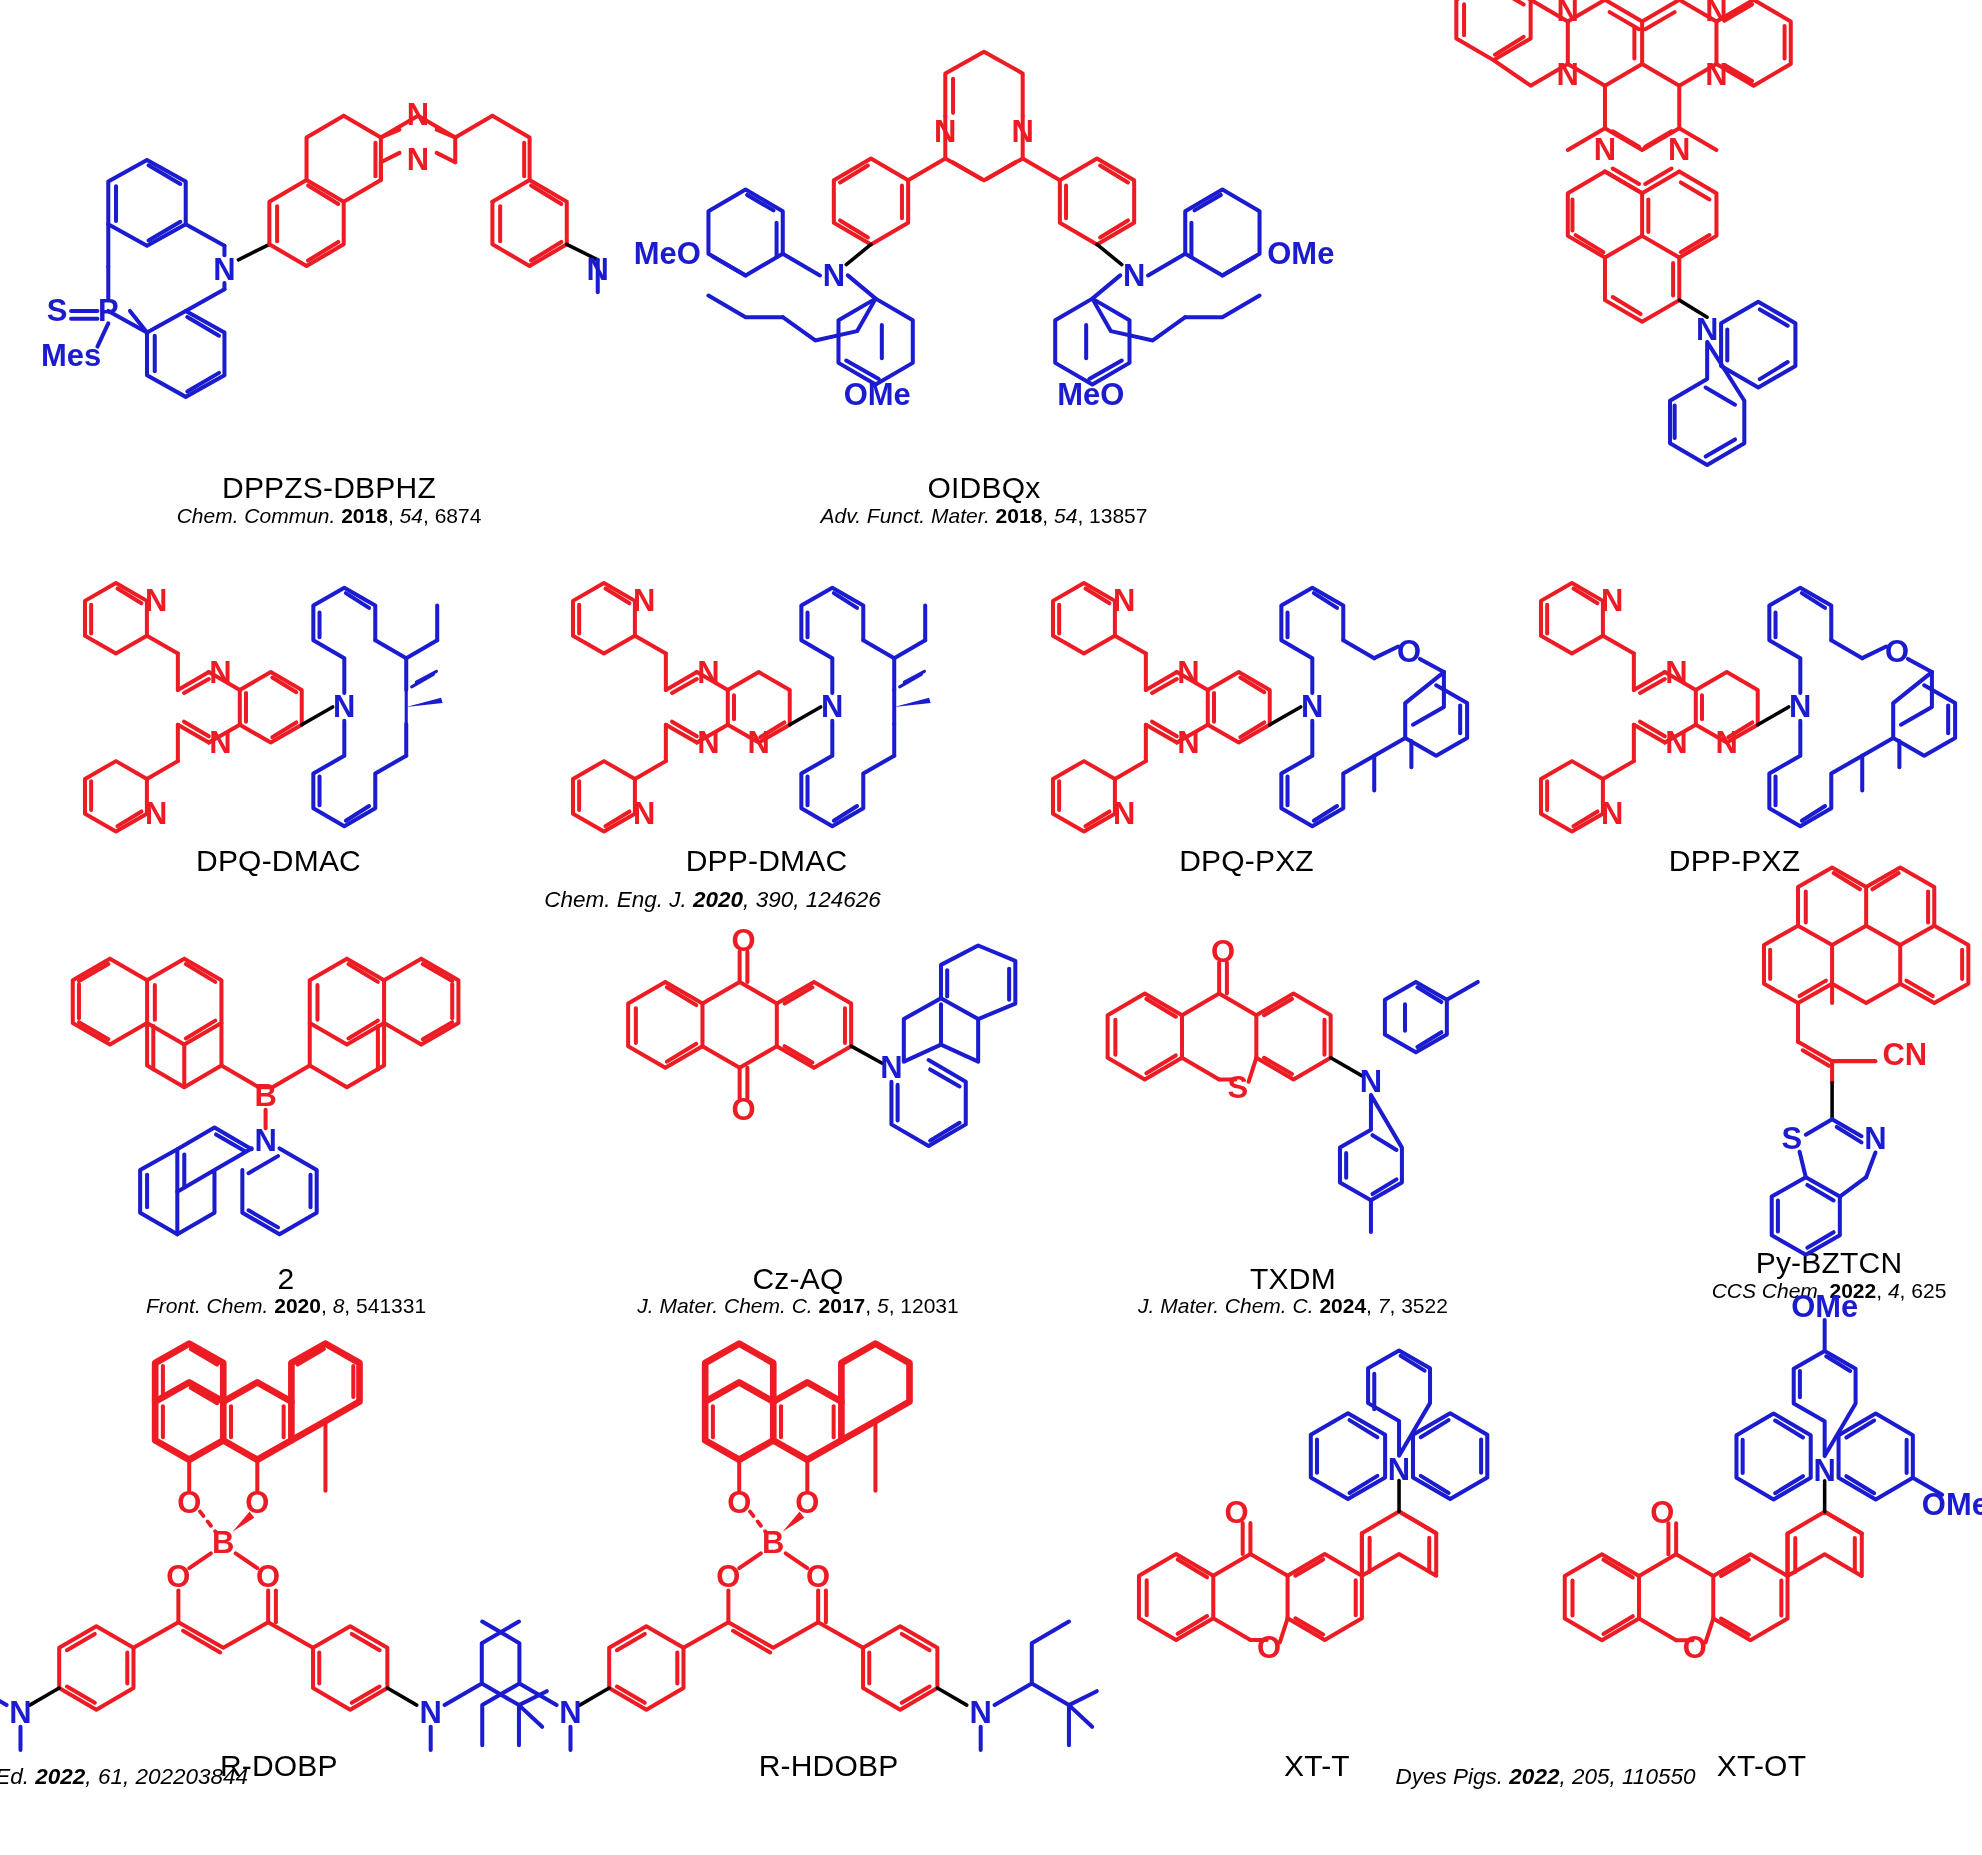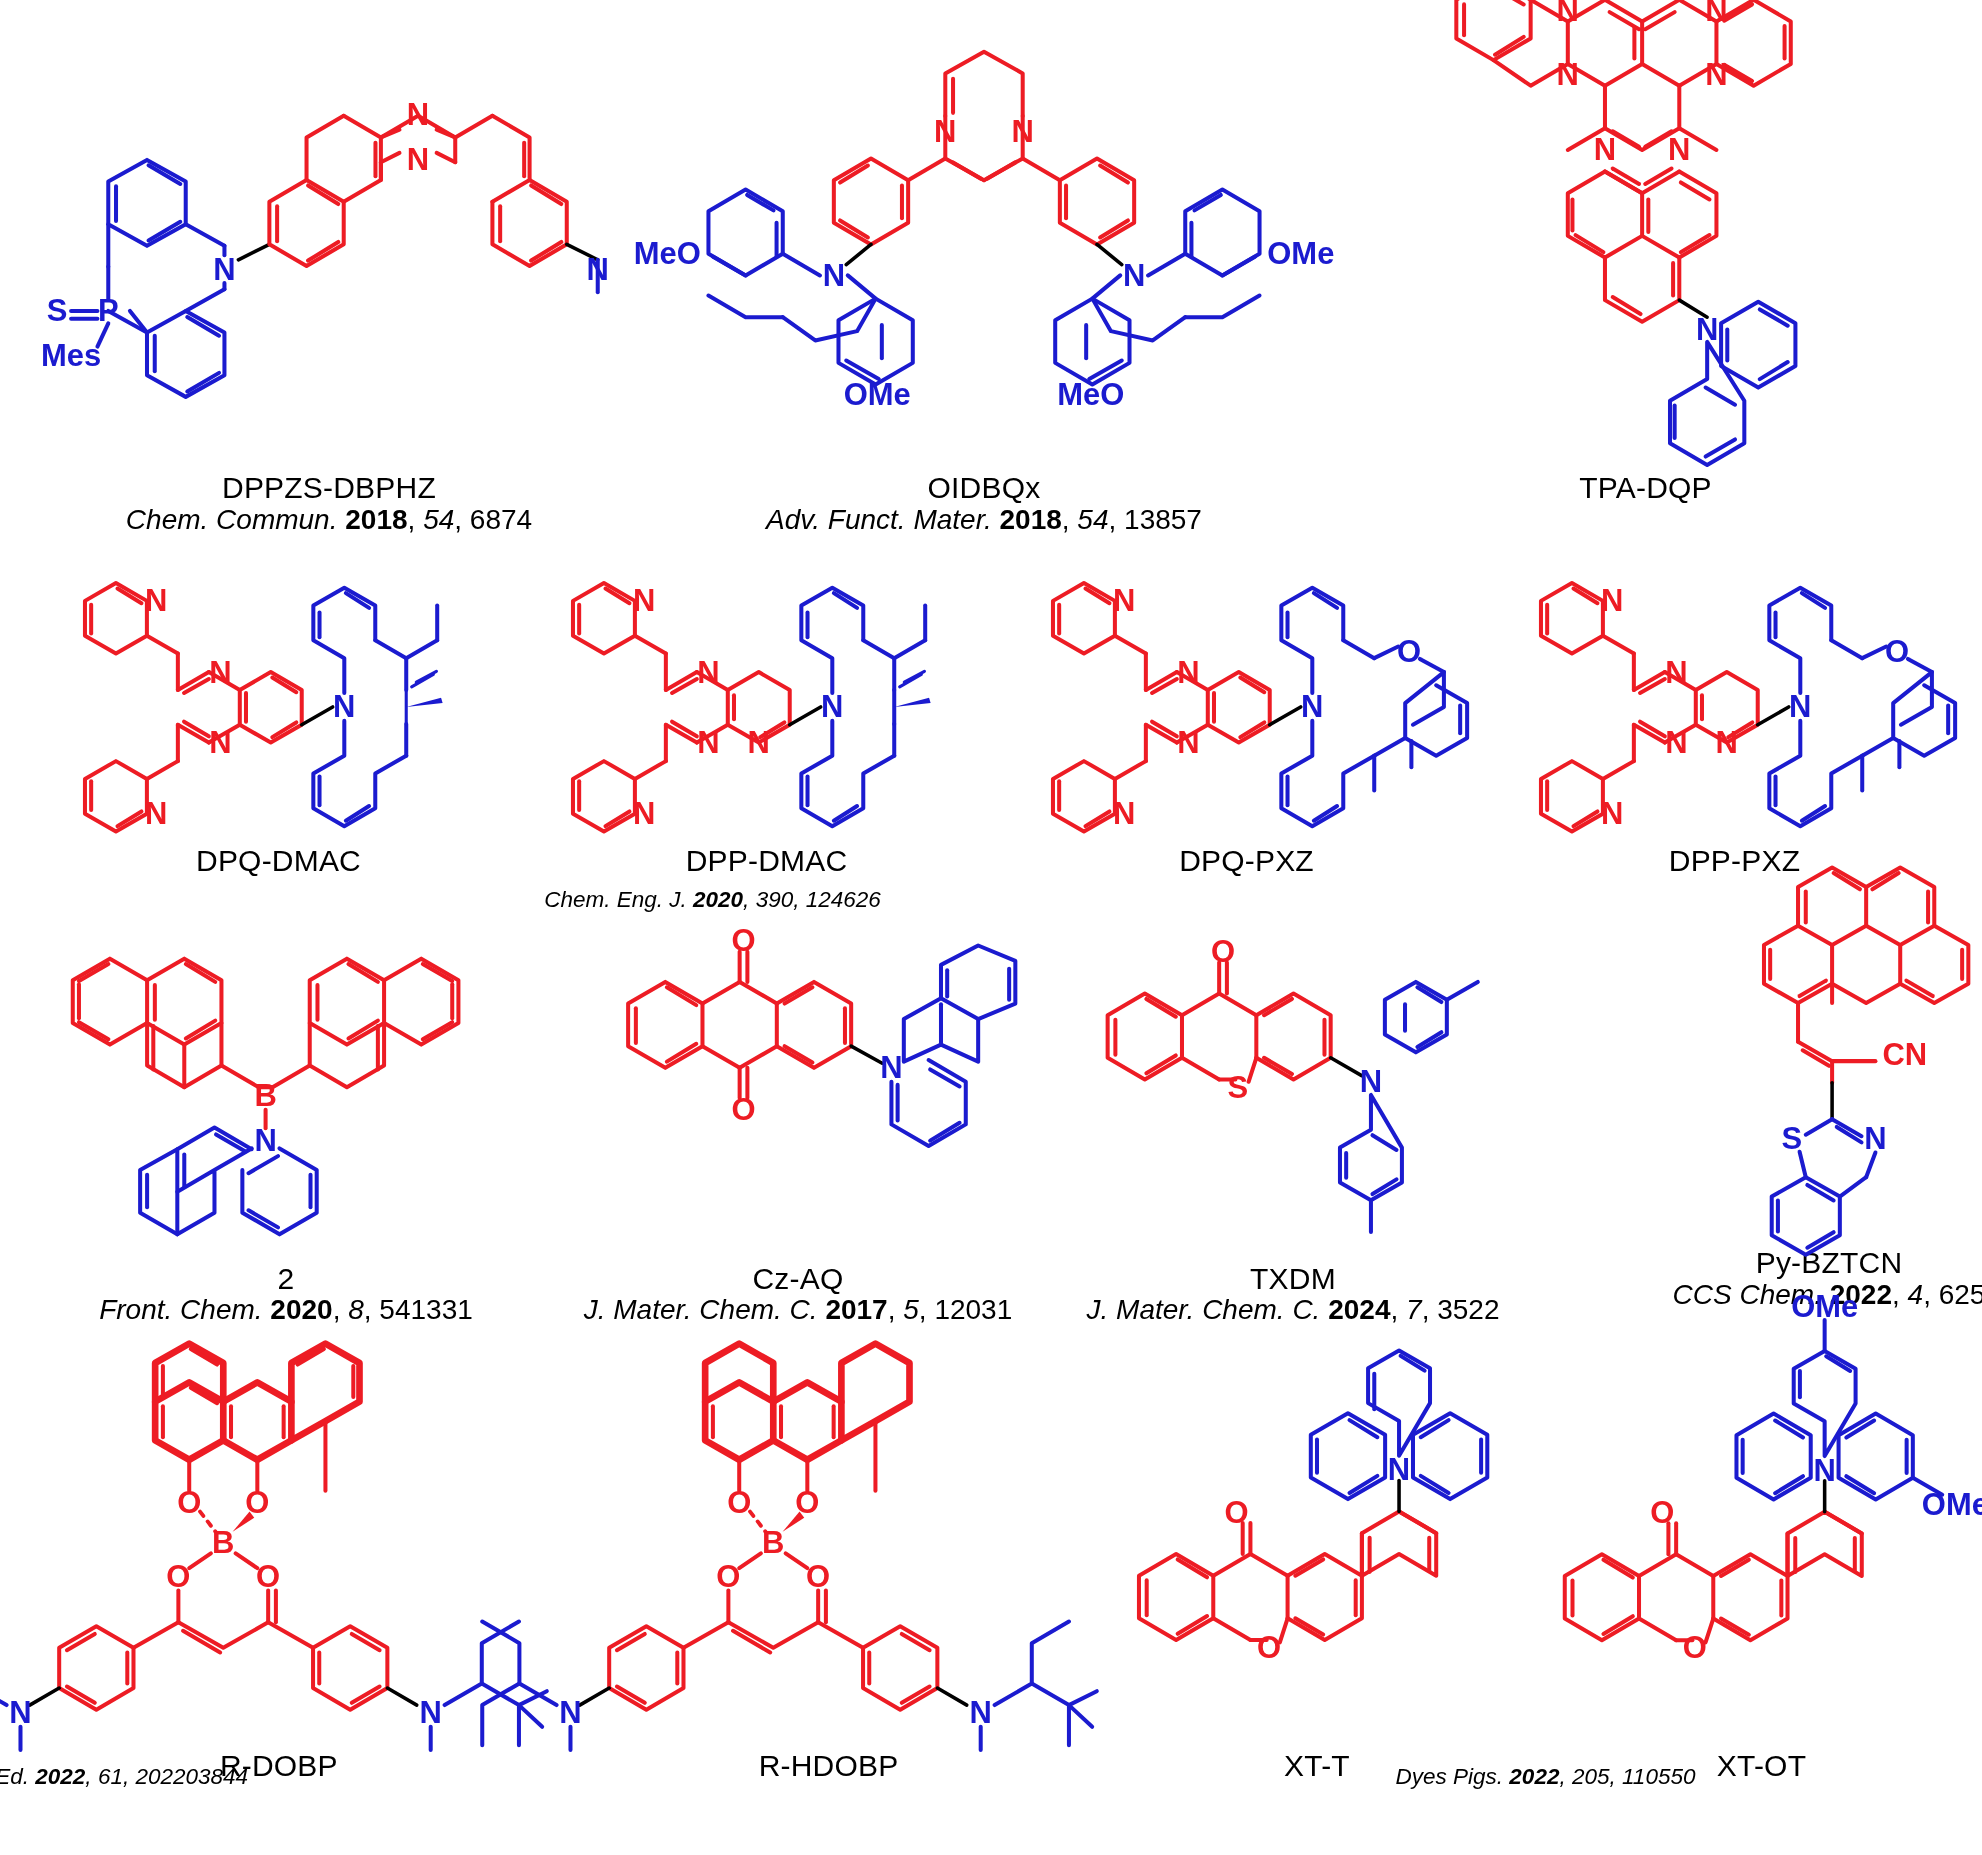--- a/index.html
+++ b/index.html
@@ -21,21 +21,21 @@
 
   .cname {
     font-weight:normal;
     font-size:30px;
     letter-spacing:0.2px;
     line-height:1.05;
     white-space:nowrap;
   }
   .cite {
     font-style:italic;
-    font-size:28px;
+    font-size:21px;
     line-height:1.15;
     white-space:nowrap;
     text-align:center;
   }
   .cite b { font-style:normal; font-weight:bold; }
   .cite i { font-style:italic; }
   .cite .plain { font-style:normal; }
 
   .caption-span {
     position:absolute;
@@ -288,21 +288,20 @@
           <path d="M542 410 L578 431"></path>
             <path d="M578 478 L542 500"></path>
             <path d="M500 436 L500 476"></path>
           <path d="M474 452 L474 500 L426 528 L426 583 L474 611 L522 583 L522 528 Z"></path>
           <path d="M432 534 L432 576"></path>
             <path d="M472 600 L510 578"></path>
             <path d="M510 533 L472 511"></path>
         </g>
       </svg>
     </div>
-    <div class="cname">TPA-DQP</div>
   </div>
 
   <div class="row" style="top:589px; height:325px;">
 
     <div class="cell" style="left:46px; top:0; width:465px;">
       <div class="struct">
         <svg width="449" height="256" viewBox="0 0 580 330">
           <g class="acc">
 
             <path d="M40 60 L40 15 L80 -8 L120 15 L120 60 L80 83 Z"></path>

